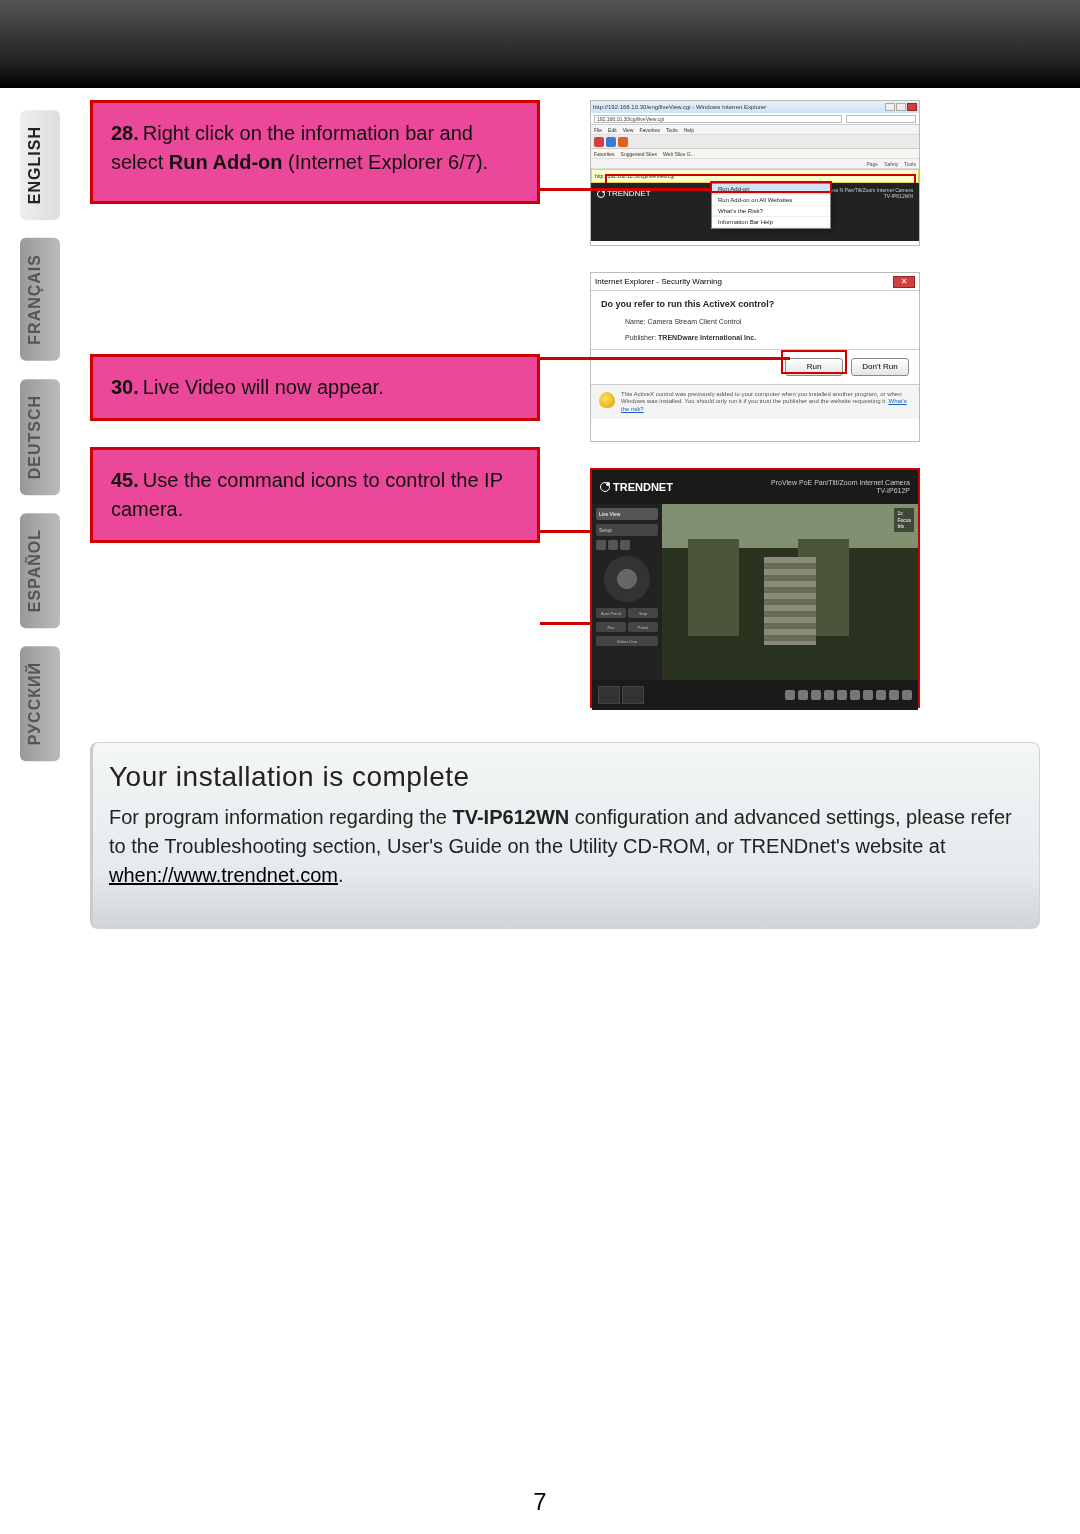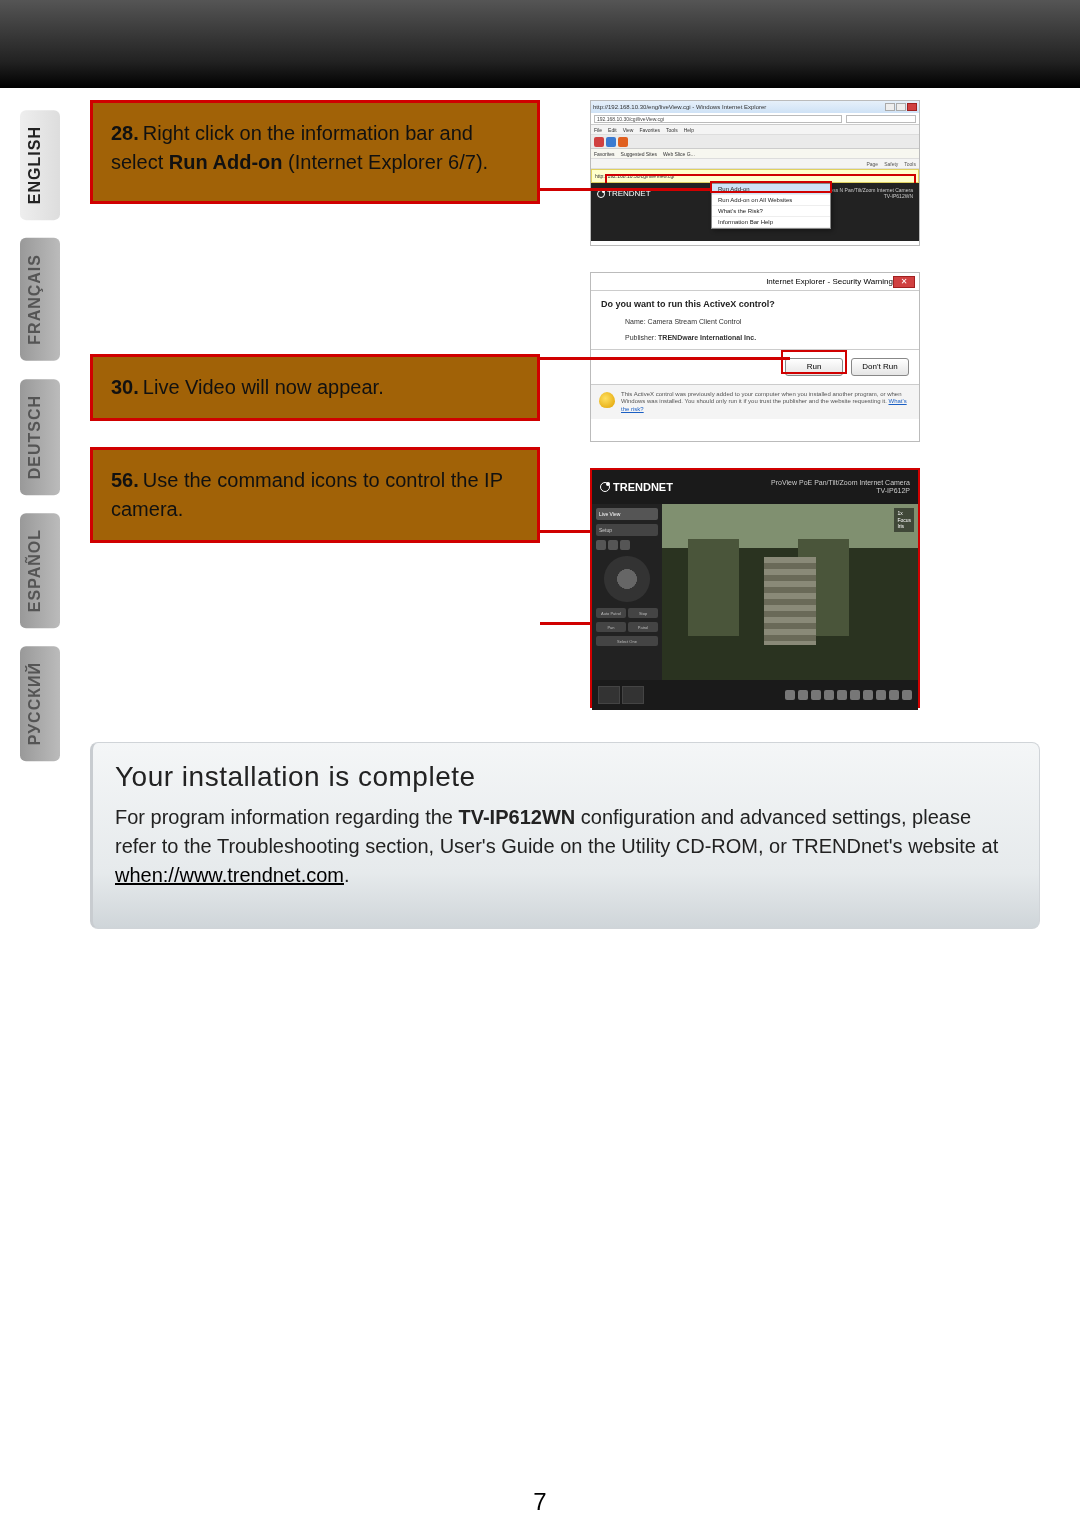--- a/index.html
+++ b/index.html
@@ -6,21 +6,21 @@
   html, body { width: 1080px; height: 1534px; overflow: hidden; font-family: Arial, Helvetica, sans-serif; }
   .page { width: 1080px; height: 1534px; background: #fff; position: relative; }
   .topbar { width: 100%; height: 88px; background: linear-gradient(to bottom, #555, #222 70%, #000); }
 
   .lang-bar { position: absolute; left: 20px; top: 110px; width: 40px; display: flex; flex-direction: column; gap: 18px; }
   .lang-tab { writing-mode: vertical-rl; transform: rotate(180deg); font-size: 16px; font-weight: bold; letter-spacing: 1px; padding: 16px 6px; border-radius: 6px; text-align: center; }
   .lang-active { background: linear-gradient(to left, #eee, #ddd); color: #222; }
   .lang-inactive { background: linear-gradient(to left, #999, #bbb); color: #555; }
 
   .steps-col { position: absolute; left: 90px; top: 100px; width: 450px; }
-  .step-box { border: 3px solid #d00000; background: #a16207; padding: 16px 18px; margin-bottom: 26px; font-size: 20px; line-height: 1.45; color: #111; }
+  .step-box { border: 3px solid #d00000; background: #ec4899; padding: 16px 18px; margin-bottom: 26px; font-size: 20px; line-height: 1.45; color: #111; }
   .step-num { font-weight: bold; margin-right: 4px; }
   .step-strong { font-weight: bold; }
 
   .shots-col { position: absolute; left: 590px; top: 100px; width: 330px; }
   .screenshot { width: 100%; background: #fff; border: 1px solid #bbb; margin-bottom: 26px; position: relative; }
 
   
   .ss1 { height: 146px; }
   .ss1 .titlebar { height: 12px; background: linear-gradient(#e6f0fa,#cfe2f6); display:flex; justify-content:space-between; align-items:center; padding:0 2px; font-size:6px; color:#333;}
   .ss1 .titlebar .minmax { display:flex; gap:1px;}
@@ -42,21 +42,21 @@
   .ss1 .brand .ot{ width:8px; height:8px; border:1.5px solid #fff; border-radius:50%; position:relative;}
   .ss1 .brand .ot::after{content:""; position:absolute; width:3px; height:3px; background:#fff; border-radius:50%; right:-1px; top:-1px;}
   .ss1 .camtitle{ position:absolute; right:6px; top:4px; color:#ccc; font-size:5px; text-align:right; line-height:1.2;}
   .ss1 .ctxmenu { position:absolute; left:120px; top:0px; width:120px; background:#fff; border:1px solid #888; box-shadow:2px 2px 4px rgba(0,0,0,.3); font-size:6px; color:#222;}
   .ss1 .ctxmenu .mi{ padding:2px 6px; border-bottom:1px solid #eee;}
   .ss1 .ctxmenu .mi.hi{ background:#cfe2f6;}
   .ss1 .menu-redbox{ position:absolute; border:2px solid #d00000; left:119px; top:-2px; width:122px; height:12px;}
 
   
   .ss2 { height: 170px; }
-  .ss2 .dtitle{ height:18px; background:#fff; border-bottom:1px solid #ccc; display:flex; align-items:center; justify-content:flex-end; padding:0 4px; font-size:8px;}
+  .ss2 .dtitle{ height:18px; background:#fff; border-bottom:1px solid #ccc; display:flex; align-items:center; justify-content:space-between; padding:0 4px; font-size:8px;}
   .ss2 .dtitle .xbtn{ width:22px; height:12px; background:#d04040; border:1px solid #a02020; color:#fff; font-size:8px; display:flex; align-items:center; justify-content:center;}
   .ss2 .q{ padding:8px 10px 4px; font-size:9px; font-weight:bold; color:#222;}
   .ss2 .info{ padding:4px 10px 2px 34px; font-size:7px; color:#333; line-height:1.4;}
   .ss2 .pubrow{ border-bottom:1px solid #ccc; padding-bottom:6px;}
   .ss2 .btnrow{ display:flex; justify-content:flex-end; gap:8px; padding:8px 10px;}
   .ss2 .dbtn{ width:58px; height:18px; border:1px solid #888; background:linear-gradient(#fff,#e5e5e5); font-size:8px; display:flex; align-items:center; justify-content:center; border-radius:3px;}
   .ss2 .run-hi{ position:absolute; border:2px solid #d00000; }
   .ss2 .foot{ display:flex; gap:6px; padding:6px 8px; background:#f4f4f4; border-top:1px solid #ccc;}
   .ss2 .foot .shield{ width:16px; height:16px; background:radial-gradient(circle at 40% 40%, #ffe060, #e0a000); border-radius:50% 50% 50% 50% / 60% 60% 40% 40%; flex:none; margin-top:1px;}
   .ss2 .foot .ftxt{ font-size:6px; color:#555; line-height:1.25;}
@@ -85,21 +85,21 @@
   .ss3 .video .marks{position:absolute; right:4px; top:4px; background:rgba(0,0,0,0.5); color:#fff; font-size:5px; padding:2px 3px; line-height:1.3;}
   .ss3 .foot{ height:30px; background:#1a1a1a; display:flex; align-items:center; padding:0 6px; gap:2px;}
   .ss3 .foot .thumb{ width:22px; height:18px; background:#333; border:1px solid #444;}
   .ss3 .foot .icons{ margin-left:auto; display:flex; gap:3px;}
   .ss3 .foot .icons .fi{ width:10px; height:10px; background:#777; border-radius:2px;}
 
   
   .line{ position:absolute; background:#d00000;}
 
   
-  .panel { position: absolute; left: 90px; right: 40px; background: linear-gradient(to bottom, #f4f6f7, #e6eaec 70%, #cfd5d9); border-radius:8px; border:1px solid #d0d4d8; border-left:3px solid #c8ccd0; padding: 18px 22px 26px; color:#222;}
+  .panel { position: absolute; left: 90px; right: 40px; background: linear-gradient(to bottom, #f4f6f7, #e6eaec 70%, #cfd5d9); border-radius:8px; border:1px solid #d0d4d8; border-left:3px solid #c8ccd0; padding: 18px 16px 26px; color:#222;}
   .panel h2 { font-weight: normal; font-size: 28px; letter-spacing: .5px; color:#222; margin-bottom:10px;}
   .panel p  { font-size: 20px; line-height:1.45; }
   .panel .mono{ font-weight:bold; }
   .panel a{ color:#000; text-decoration:underline;}
   .panel-block{ top: 742px; padding-bottom: 20px;}
 
   .page-number{ position:absolute; bottom:18px; width:100%; text-align:center; font-size:24px;}
 </style>
 </head>
 <body>
@@ -118,21 +118,21 @@
   <div class="steps-col">
     <div class="step-box" style="height:104px;">
       <span class="step-num">28.</span><span>Right click on the information bar and select </span><span class="step-strong">Run Add-on</span><span> (Internet Explorer 6/7).</span>
     </div>
     <div style="height:52px;"></div>
     <div style="height:72px;"></div>
     <div class="step-box">
       <span class="step-num">30.</span><span>Live Video will now appear.</span>
     </div>
     <div class="step-box">
-      <span class="step-num">56.</span><span>Use the command icons to control the IP camera.</span>
+      <span class="step-num">45.</span><span>Use the command icons to control the IP camera.</span>
     </div>
   </div>
 
   <div class="shots-col">
 
     <div class="screenshot ss1">
       <div class="titlebar">
         <span>http://192.168.10.30/eng/liveView.cgi - Windows Internet Explorer</span>
         <span class="minmax">
           <span class="btn"></span>
@@ -188,21 +188,21 @@
         </div>
         <div class="menu-redbox"></div>
       </div>
     </div>
 
     <div class="screenshot ss2">
       <div class="dtitle">
         <span>Internet Explorer - Security Warning</span>
         <span class="xbtn">✕</span>
       </div>
-      <div class="q">Do you want to run this ActiveX control?</div>
+      <div class="q">Do you refer to run this ActiveX control?</div>
       <div class="info">
         <span>Name:</span>
         <span>Camera Stream Client Control</span>
       </div>
       <div class="info pubrow">
         <span>Publisher:</span>
         <b>TRENDware International Inc.</b>
       </div>
       <div class="btnrow">
         <div class="dbtn">Run</div>

